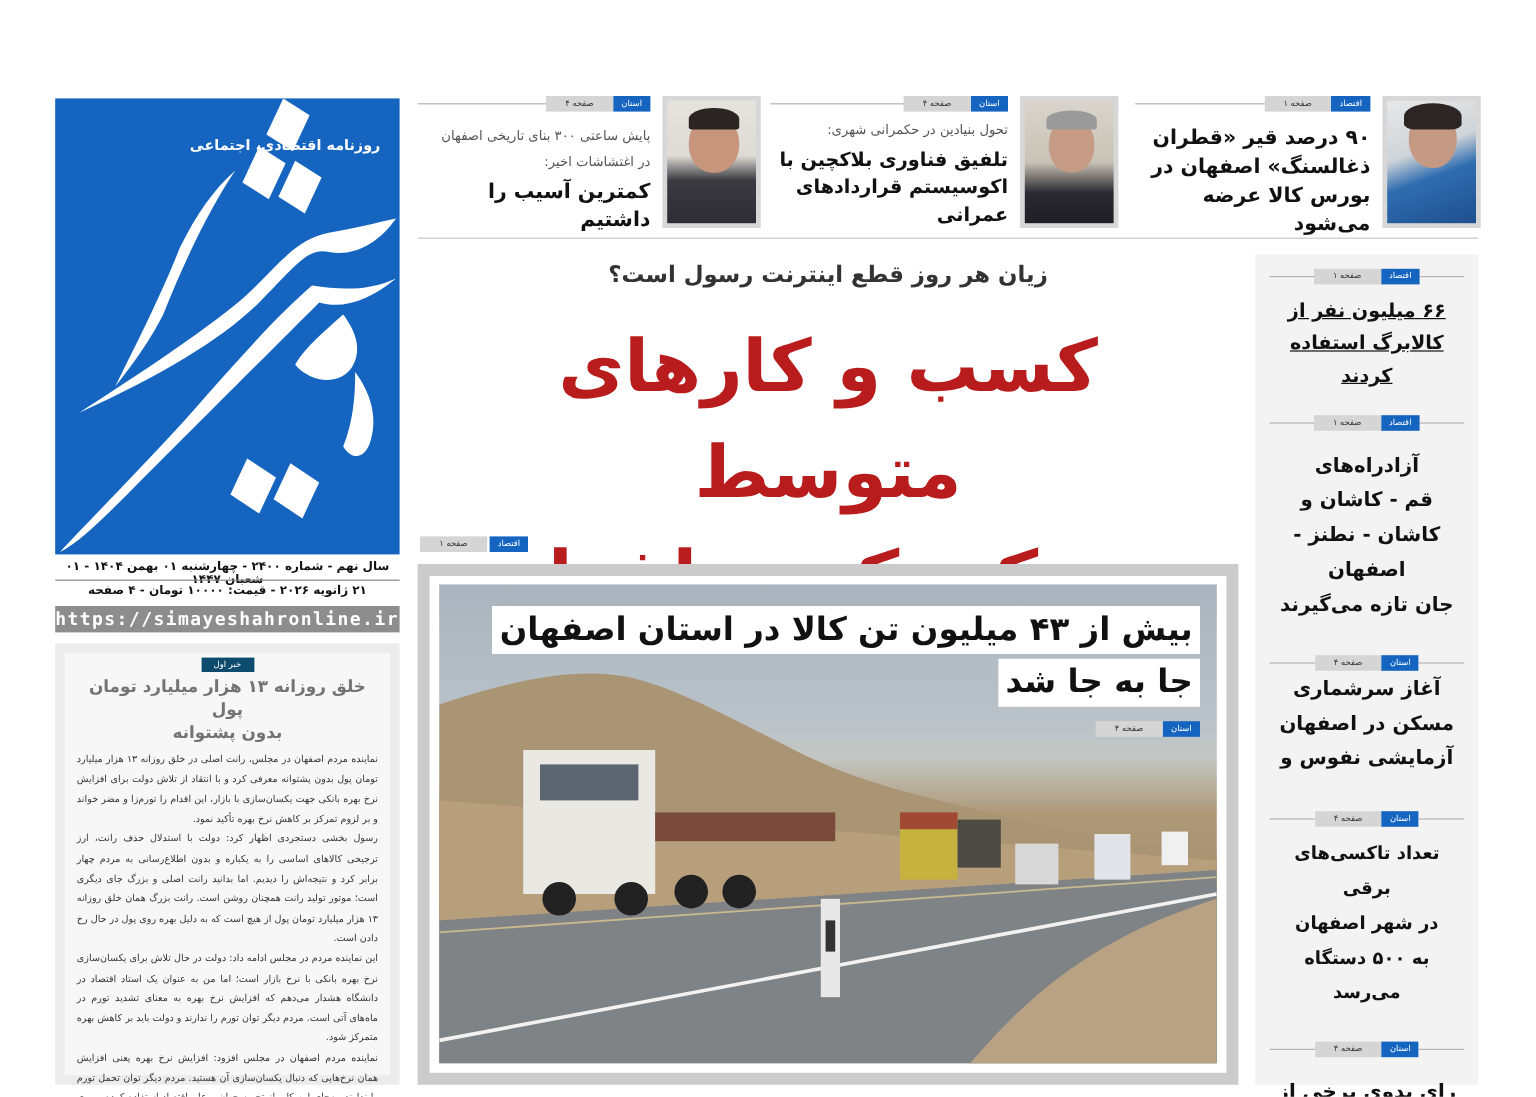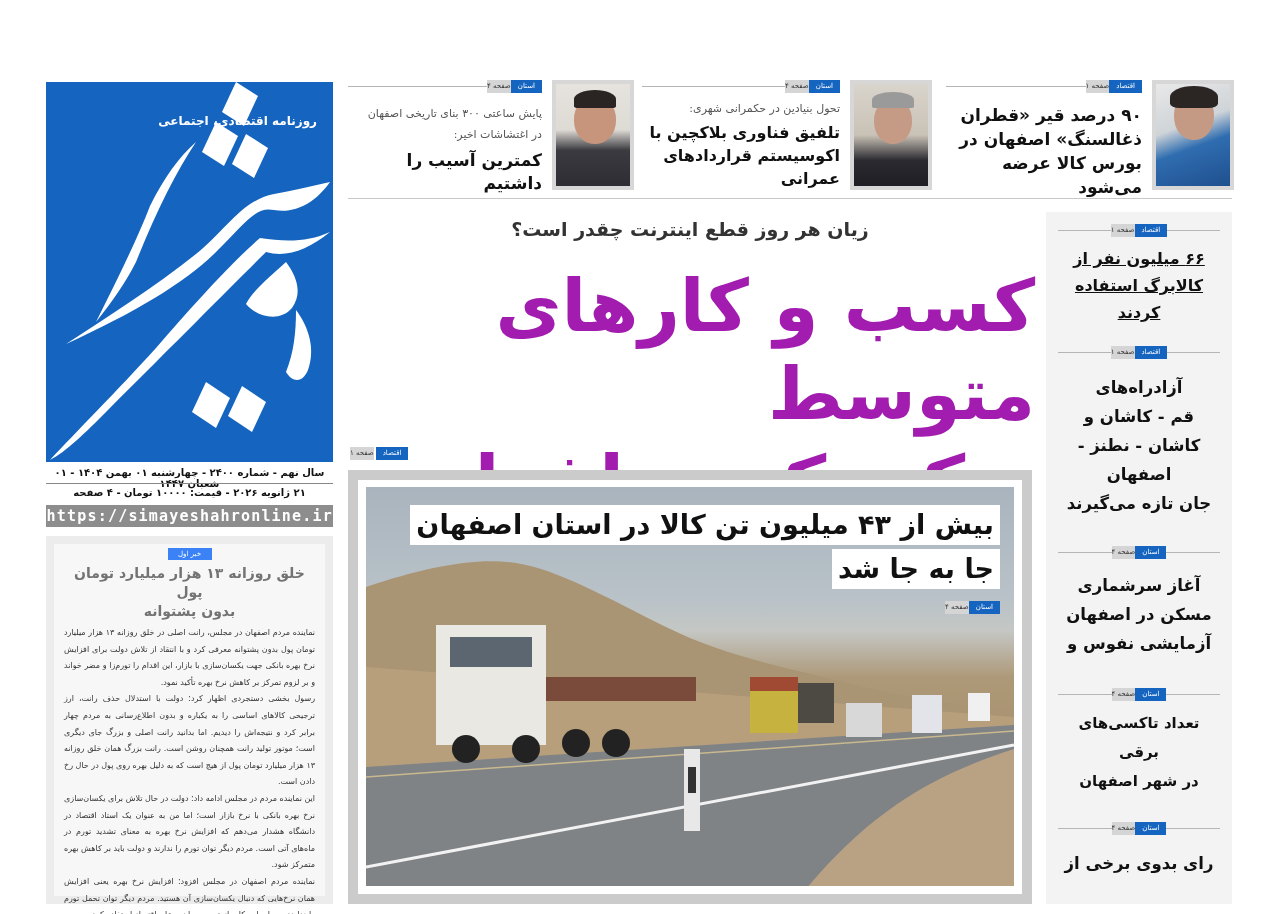--- a/index.html
+++ b/index.html
@@ -4,52 +4,52 @@
 <style>
   * { box-sizing: border-box; margin: 0; padding: 0; }
   html, body { width: 1280px; height: 914px; background: #ffffff; overflow: hidden; }
   body { font-family: "DejaVu Sans", sans-serif; color: #1a1a1a; position: relative; direction: rtl; }
 
   .abs { position: absolute; }
 
   
   .tagrow { display: flex; align-items: center; direction: rtl; }
   .tag-cat { background: #1565c0; color: #fff; font-size: 7px; padding: 2px 7px; line-height: 9px; }
-  .tag-page { background: #d5d5d5; color: #333; font-size: 7px; padding: 2px 0; line-height: 9px; }
+  .tag-page { background: #d5d5d5; color: #333; font-size: 7px; padding: 2px 16px; line-height: 9px; }
   .tag-line { flex: 1; height: 1px; background: #b5b5b5; }
 
   
   .top-item { position: absolute; top: 80px; height: 110px; }
   .thumb { position: absolute; top: 0; width: 82px; height: 110px; background: #d7d7d7; padding: 4px; }
   .thumb .ph { width: 100%; height: 100%; position: relative; overflow: hidden; }
   .top-text { position: absolute; top: 0; height: 110px; text-align: right; }
   .top-kicker { font-size: 11px; color: #555; margin-top: 8px; line-height: 16px; }
   .top-head { font-weight: bold; font-size: 16px; line-height: 23px; color: #111; }
 
   
   .masthead { left: 46px; top: 82px; width: 287px; height: 380px; background: #1565c0; overflow: hidden; }
   .mast-tag { position: absolute; top: 32px; right: 16px; color: #fff; font-size: 12px; font-weight: bold; }
   .issue-line { left: 46px; width: 287px; text-align: center; font-size: 10px; font-weight: bold; color: #111; }
-  .url-bar { left: 46px; top: 505px; width: 287px; height: 22px; background: #8d8d8d; color: #fff; font-family: "DejaVu Sans Mono", monospace; font-size: 15px; font-weight: bold; letter-spacing: 1.2px; direction: ltr; text-align: right; line-height: 22px; }
+  .url-bar { left: 46px; top: 505px; width: 287px; height: 22px; background: #8d8d8d; color: #fff; font-family: "DejaVu Sans Mono", monospace; font-size: 15px; font-weight: bold; letter-spacing: 1.2px; direction: ltr; text-align: left; line-height: 22px; }
 
   
   .lead-box { left: 46px; top: 536px; width: 287px; height: 368px; background: #ececec; padding: 8px; }
   .lead-inner { background: #f7f7f7; width: 100%; height: 100%; padding: 4px 10px; text-align: right; }
-  .lead-badge { display: block; width: 44px; margin: 0 auto; background: #3b82f6; color: #fff; font-size: 7px; text-align: center; padding: 2px 0; }
+  .lead-badge { display: block; width: 44px; margin: 0 auto; background: #0c4a6e; color: #fff; font-size: 7px; text-align: center; padding: 2px 0; }
   .lead-title { font-weight: bold; font-size: 14px; line-height: 19px; text-align: center; margin-top: 4px; color: #737373; }
   .lead-body p { font-size: 8px; line-height: 16.6px; color: #333; text-align: justify; }
 
   
   .right-col { left: 1046px; top: 212px; width: 186px; height: 692px; background: #f3f3f3; padding: 12px 12px 0 12px; }
   .rc-item { text-align: center; }
   .rc-head { font-weight: bold; font-size: 16.5px; line-height: 29px; color: #111; margin-top: 8px; }
 
   
   .kicker-main { left: 345px; top: 218px; width: 690px; text-align: center; font-size: 19px; font-weight: bold; color: #333; }
-  .headline { left: 345px; top: 262px; width: 690px; text-align: right; font-size: 72px; font-weight: 900; line-height: 88px; color: #a21caf; letter-spacing: -1px; }
+  .headline { left: 345px; top: 262px; width: 690px; text-align: center; font-size: 60px; font-weight: 900; line-height: 88px; color: #b91c1c; letter-spacing: -1px; }
   .main-tag { left: 350px; top: 447px; }
   .photo-frame { left: 348px; top: 470px; width: 684px; height: 434px; background: #cbcbcb; padding: 10px; }
   .photo-inner { width: 100%; height: 100%; background: #fff; padding: 7px 8px 8px 8px; }
   .photo { width: 100%; height: 100%; position: relative; overflow: hidden;
            background: linear-gradient(#a9b4be 0%, #b9c2c8 28%, #c4c7c4 36%, #ad9877 48%, #a99371 62%, #8b8b85 70%, #868a8c 100%); }
   .photo-caption { position: absolute; right: 14px; background: #fff; font-weight: 900; font-size: 27px; line-height: 38px; color: #111; padding: 1px 6px; }
 </style>
 </head>
 <body>
 
@@ -150,21 +150,21 @@
     </div>
     <div class="lead-body" style="margin-top:4px;">
       <p>نماینده مردم اصفهان در مجلس، رانت اصلی در خلق روزانه ۱۳ هزار میلیارد تومان پول بدون پشتوانه معرفی کرد و با انتقاد از تلاش دولت برای افزایش نرخ بهره بانکی جهت یکسان‌سازی با بازار، این اقدام را تورم‌زا و مضر خواند و بر لزوم تمرکز بر کاهش نرخ بهره تأکید نمود.</p>
       <p>رسول بخشی دستجردی اظهار کرد: دولت با استدلال حذف رانت، ارز ترجیحی کالاهای اساسی را به یکباره و بدون اطلاع‌رسانی به مردم چهار برابر کرد و نتیجه‌اش را دیدیم. اما بدانید رانت اصلی و بزرگ جای دیگری است؛ موتور تولید رانت همچنان روشن است. رانت بزرگ همان خلق روزانه ۱۳ هزار میلیارد تومان پول از هیچ است که به دلیل بهره روی پول در حال رخ دادن است.</p>
       <p>این نماینده مردم در مجلس ادامه داد: دولت در حال تلاش برای یکسان‌سازی نرخ بهره بانکی با نرخ بازار است؛ اما من به عنوان یک استاد اقتصاد در دانشگاه هشدار می‌دهم که افزایش نرخ بهره به معنای تشدید تورم در ماه‌های آتی است. مردم دیگر توان تورم را ندارند و دولت باید بر کاهش بهره متمرکز شود.</p>
       <p>نماینده مردم اصفهان در مجلس افزود: افزایش نرخ بهره یعنی افزایش همان نرخ‌هایی که دنبال یکسان‌سازی آن هستید. مردم دیگر توان تحمل تورم را ندارند. به‌جای این کار، از تجربه جهان و علم اقتصاد استفاده کرده و روی کاهش بهره تمرکز کنید. راهکار علمی و تجربی در دسترس است.</p>
     </div>
   </div>
 </div>
 
-<div class="abs kicker-main">زیان هر روز قطع اینترنت چقدر است؟</div>
+<div class="abs kicker-main">زیان هر روز قطع اینترنت رسول است؟</div>
 <div class="abs headline">
   <div>کسب و کارهای متوسط</div>
   <div>و کوچک در اغما</div>
 </div>
 <div class="abs main-tag tagrow" style="direction:ltr;">
   <span class="tag-page">صفحه ۱</span>
   <span class="tag-cat" style="margin-left:2px;">اقتصاد</span>
 </div>
 
 <div class="abs photo-frame">
@@ -237,37 +237,38 @@
     </div>
   </div>
 
   <div class="rc-item" style="margin-top:28px;">
     <div class="tagrow">
       <span class="tag-line"></span>
       <span class="tag-cat">استان</span>
       <span class="tag-page">صفحه ۴</span>
       <span class="tag-line"></span>
     </div>
-    <div class="rc-head" style="margin-top:12px;">
+    <div class="rc-head" style="margin-top:0;">
       <div>آغاز سرشماری</div>
       <div>مسکن در اصفهان</div>
       <div>آزمایشی نفوس و</div>
     </div>
   </div>
 
   <div class="rc-item" style="margin-top:30px;">
     <div class="tagrow">
       <span class="tag-line"></span>
       <span class="tag-cat">استان</span>
       <span class="tag-page">صفحه ۴</span>
       <span class="tag-line"></span>
     </div>
     <div class="rc-head" style="margin-top:8px; font-size:15px;">
       <div>تعداد تاکسی‌های برقی</div>
       <div>در شهر اصفهان</div>
+      <div>به ۵۰۰ دستگاه می‌رسد</div>
     </div>
   </div>
 
   <div class="rc-item" style="margin-top:26px;">
     <div class="tagrow">
       <span class="tag-line"></span>
       <span class="tag-cat">استان</span>
       <span class="tag-page">صفحه ۴</span>
       <span class="tag-line"></span>
     </div>

